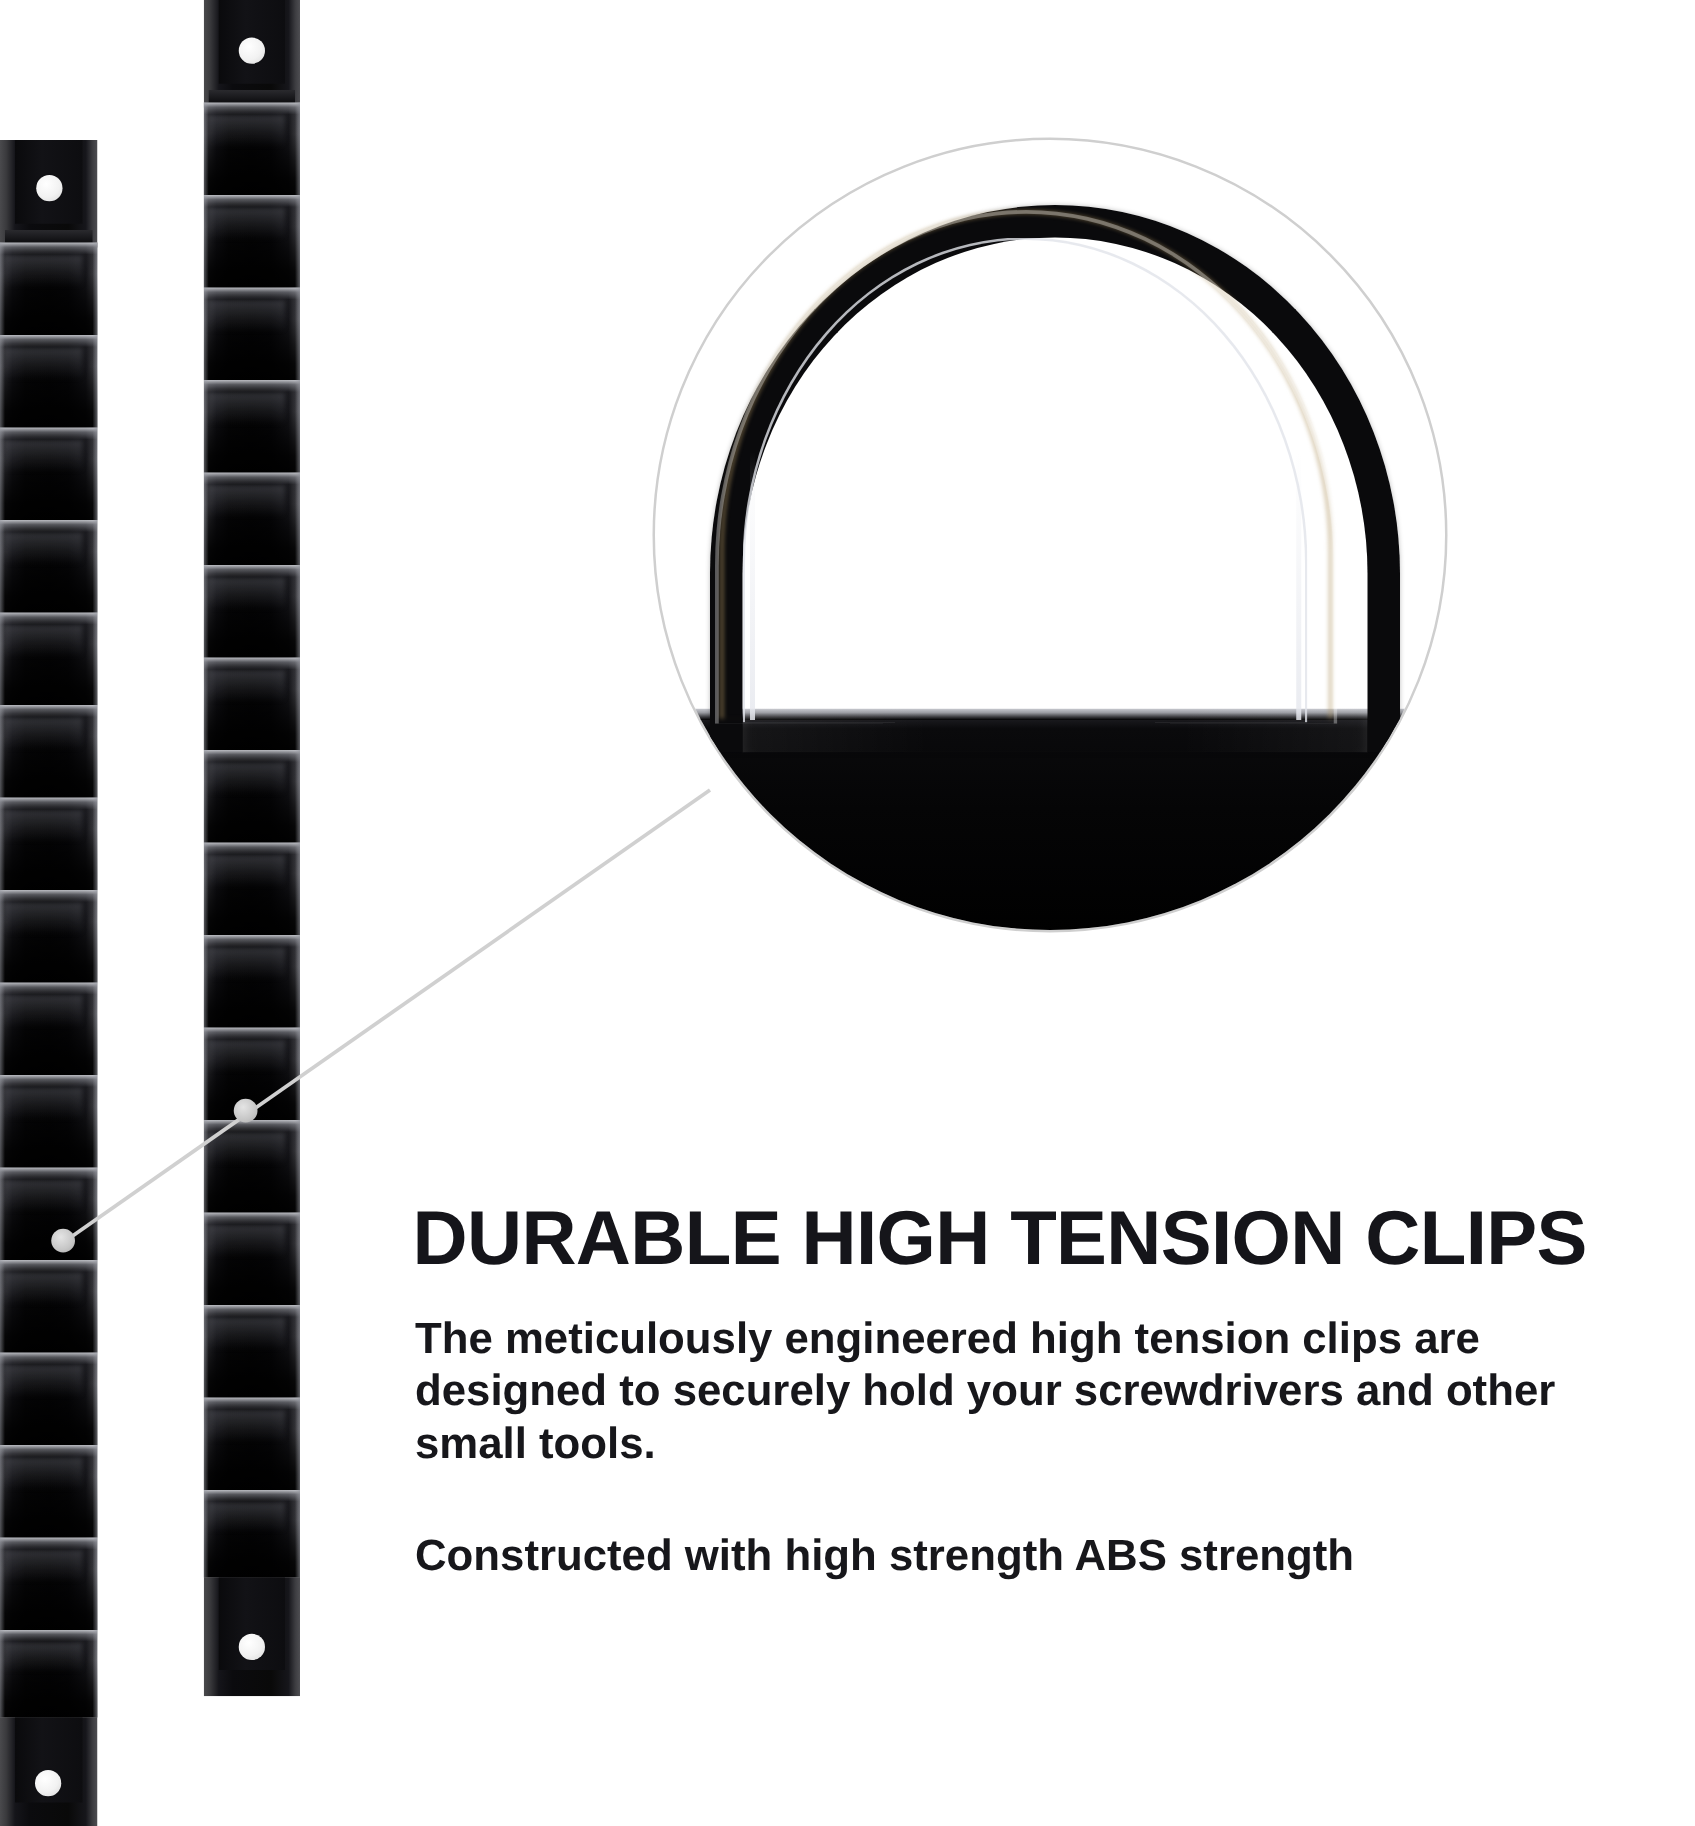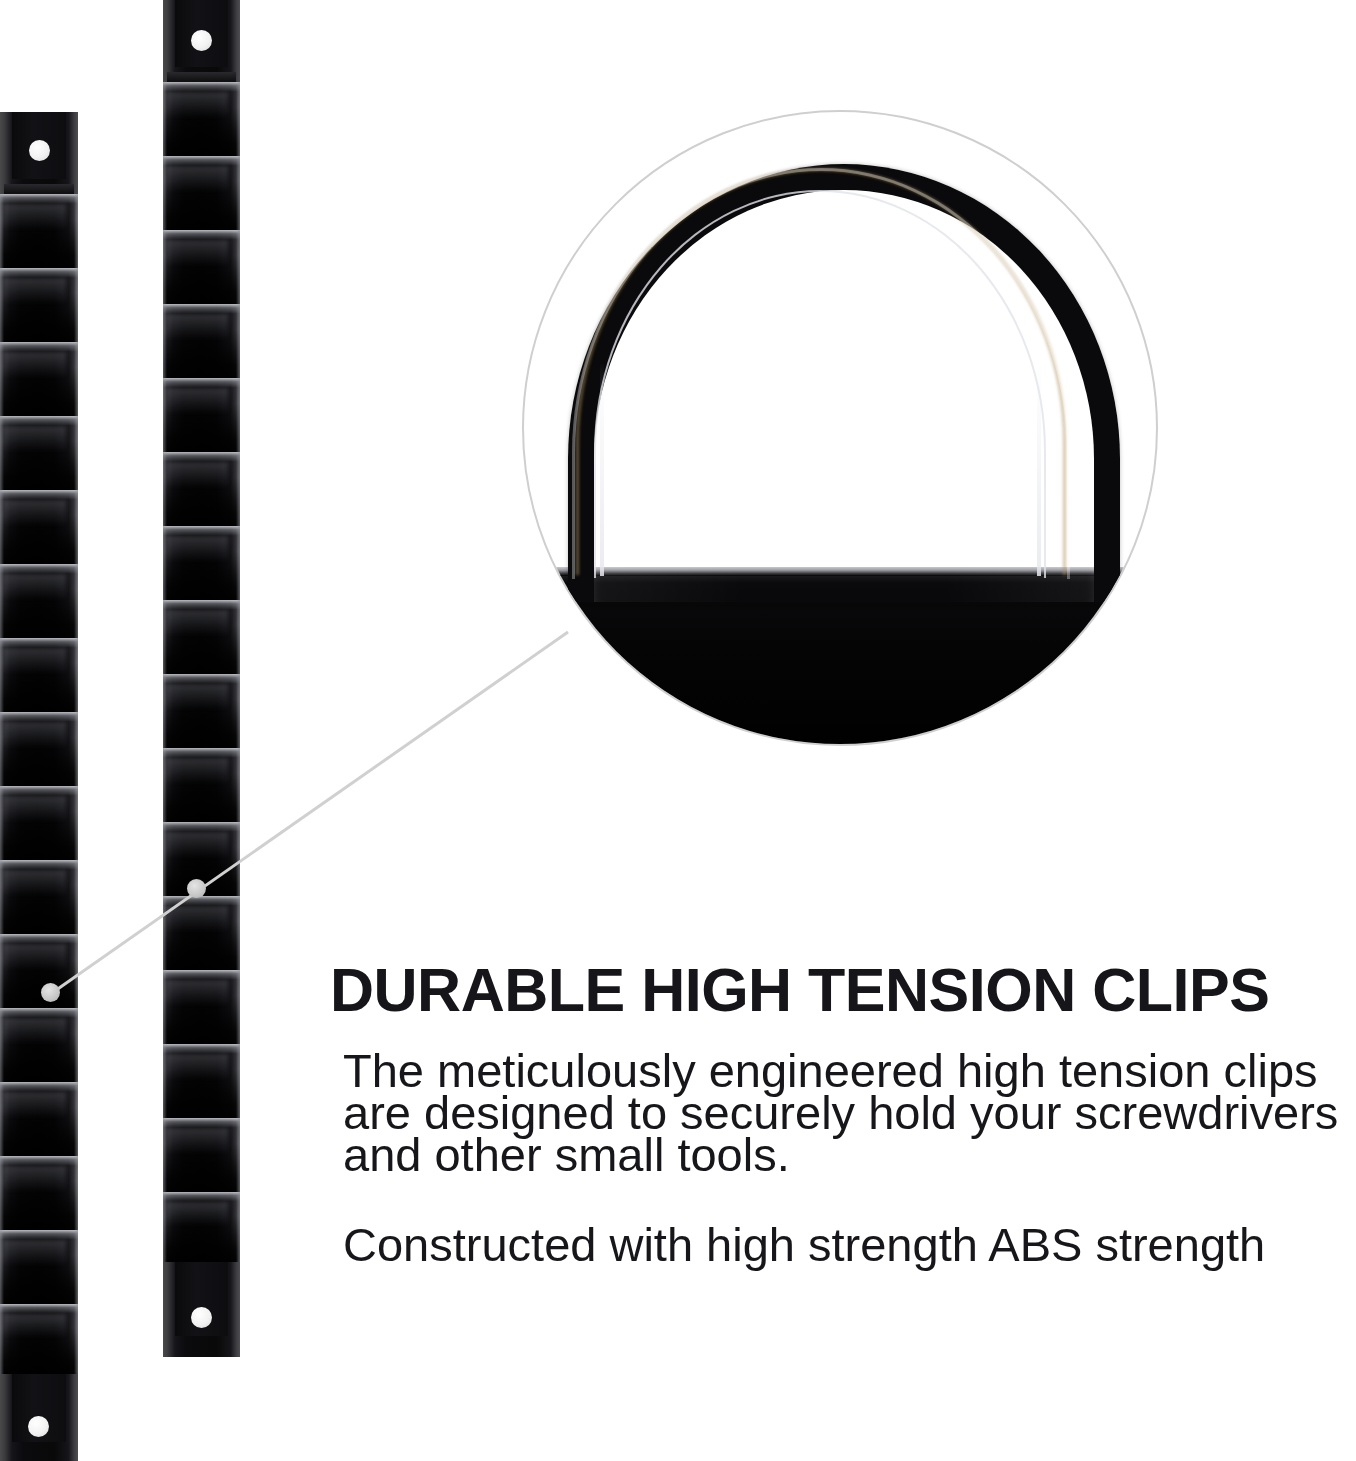--- a/index.html
+++ b/index.html
@@ -212,24 +212,24 @@
     margin: 0;
     font-family: "Liberation Sans", sans-serif;
     font-weight: bold;
     font-size: 61px;
     line-height: 64px;
     letter-spacing: -0.5px;
     color: #15151a;
     white-space: nowrap;
   }
   .paragraph {
-    margin: 13px;
+    margin: 2px;
     font-family: "Liberation Sans", sans-serif;
-    font-weight: normal;
-    font-size: 47px;
+    font-weight: bold;
+    font-size: 35px;
     line-height: 42px;
     color: #17171b;
   }
   #para-main {
     margin-top: 28px;
     width: 1010px;
   }
   #para-secondary {
     margin-top: 48px;
   }

